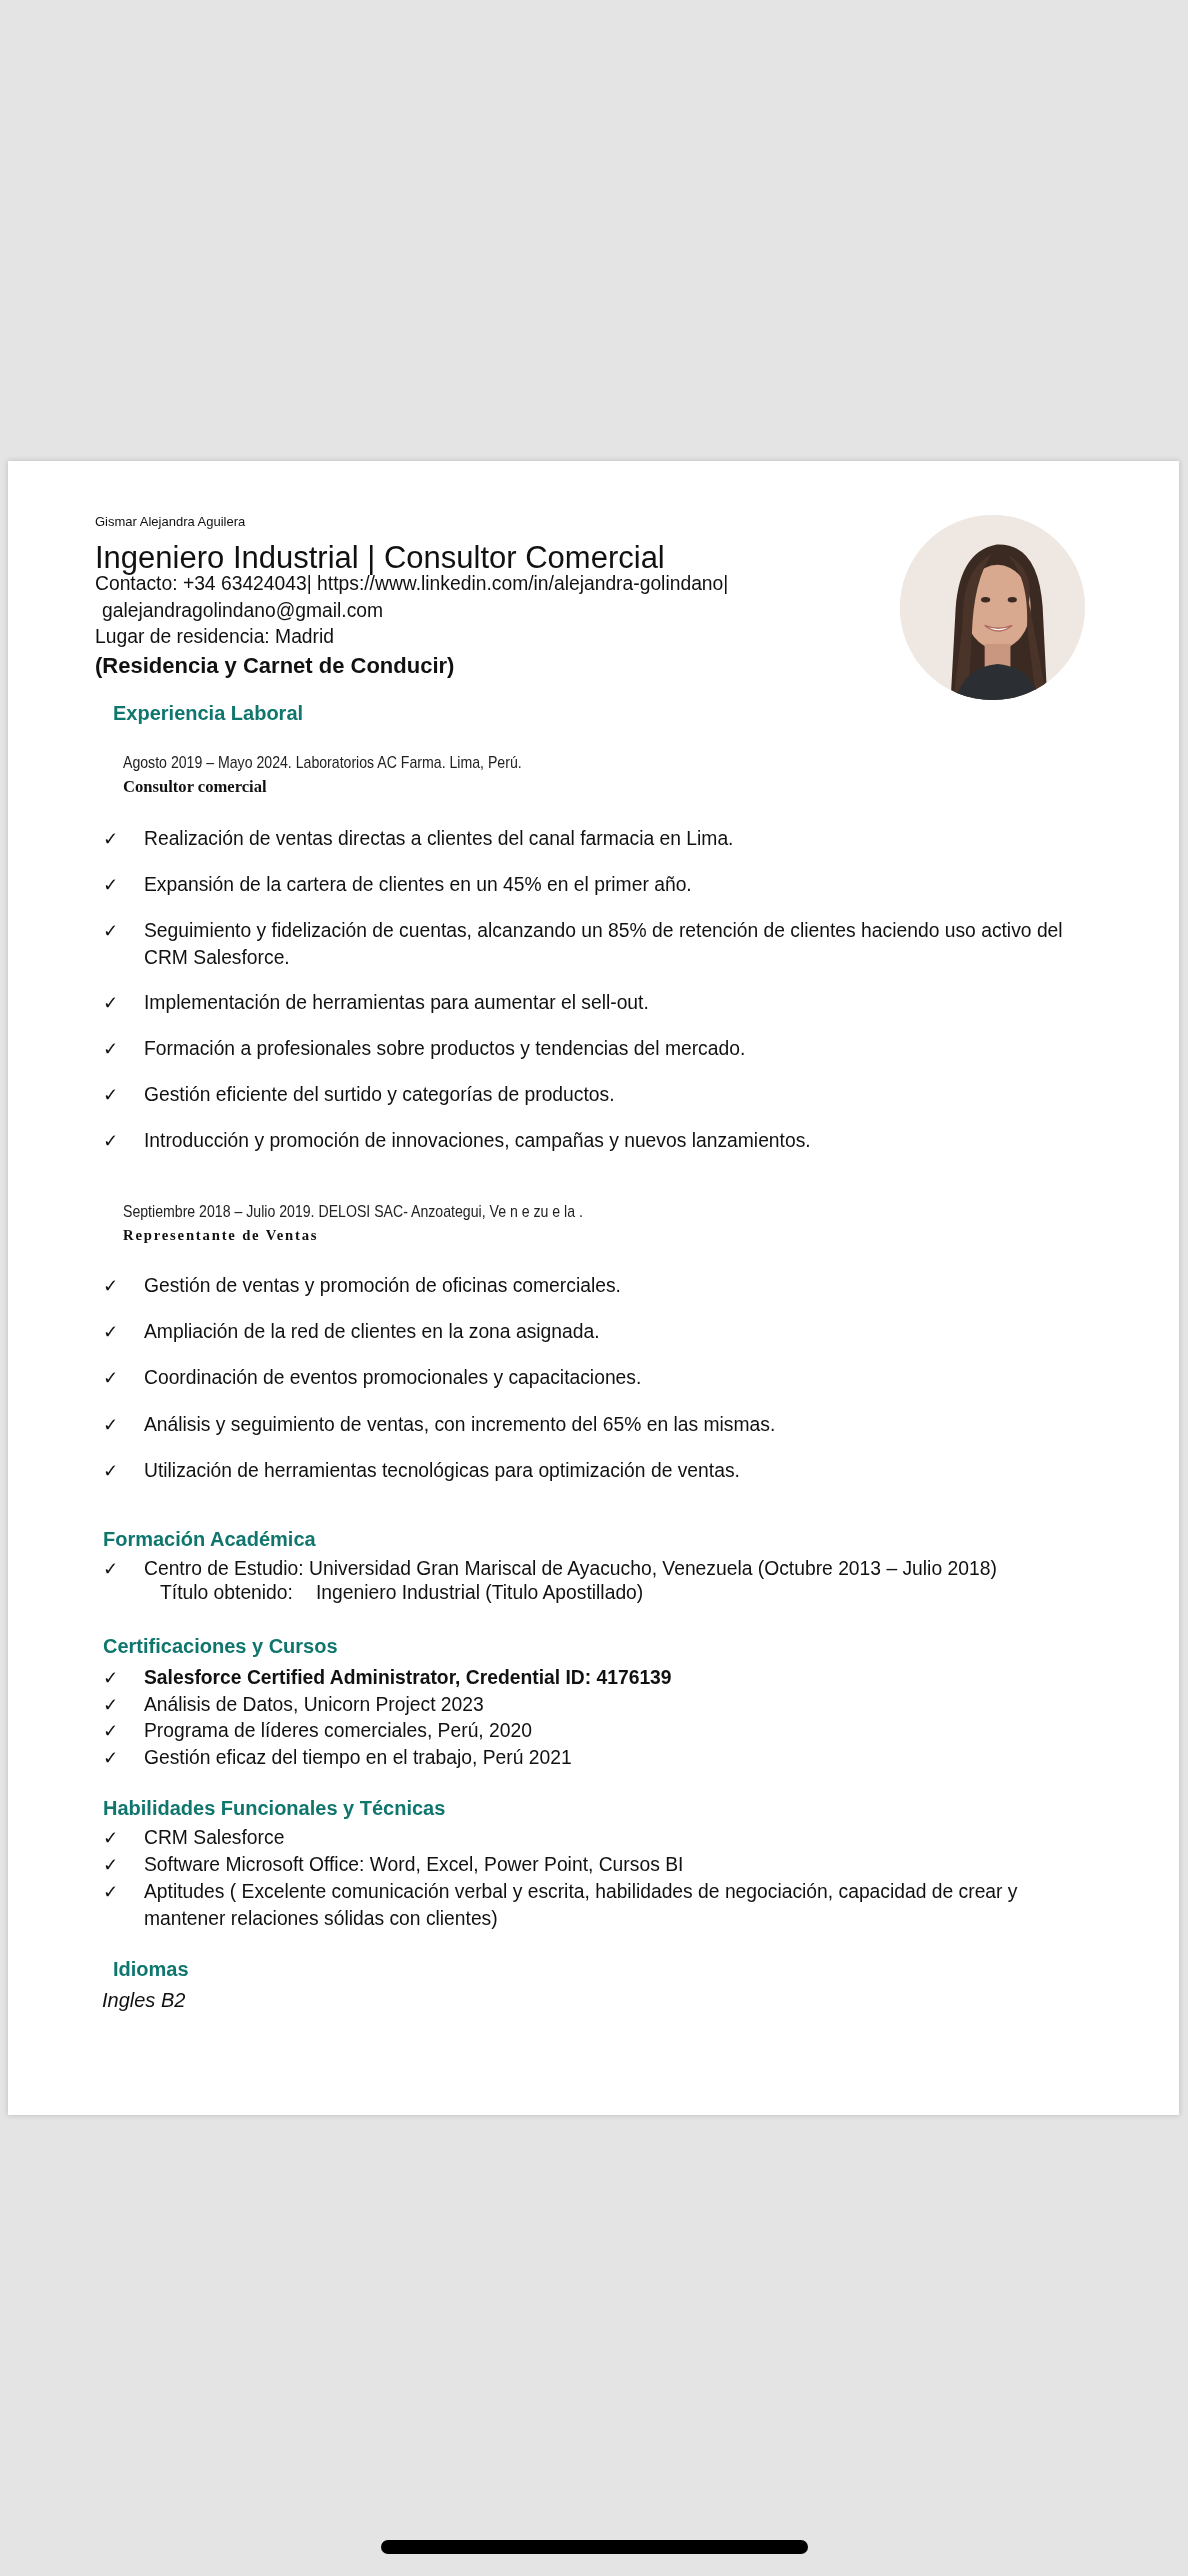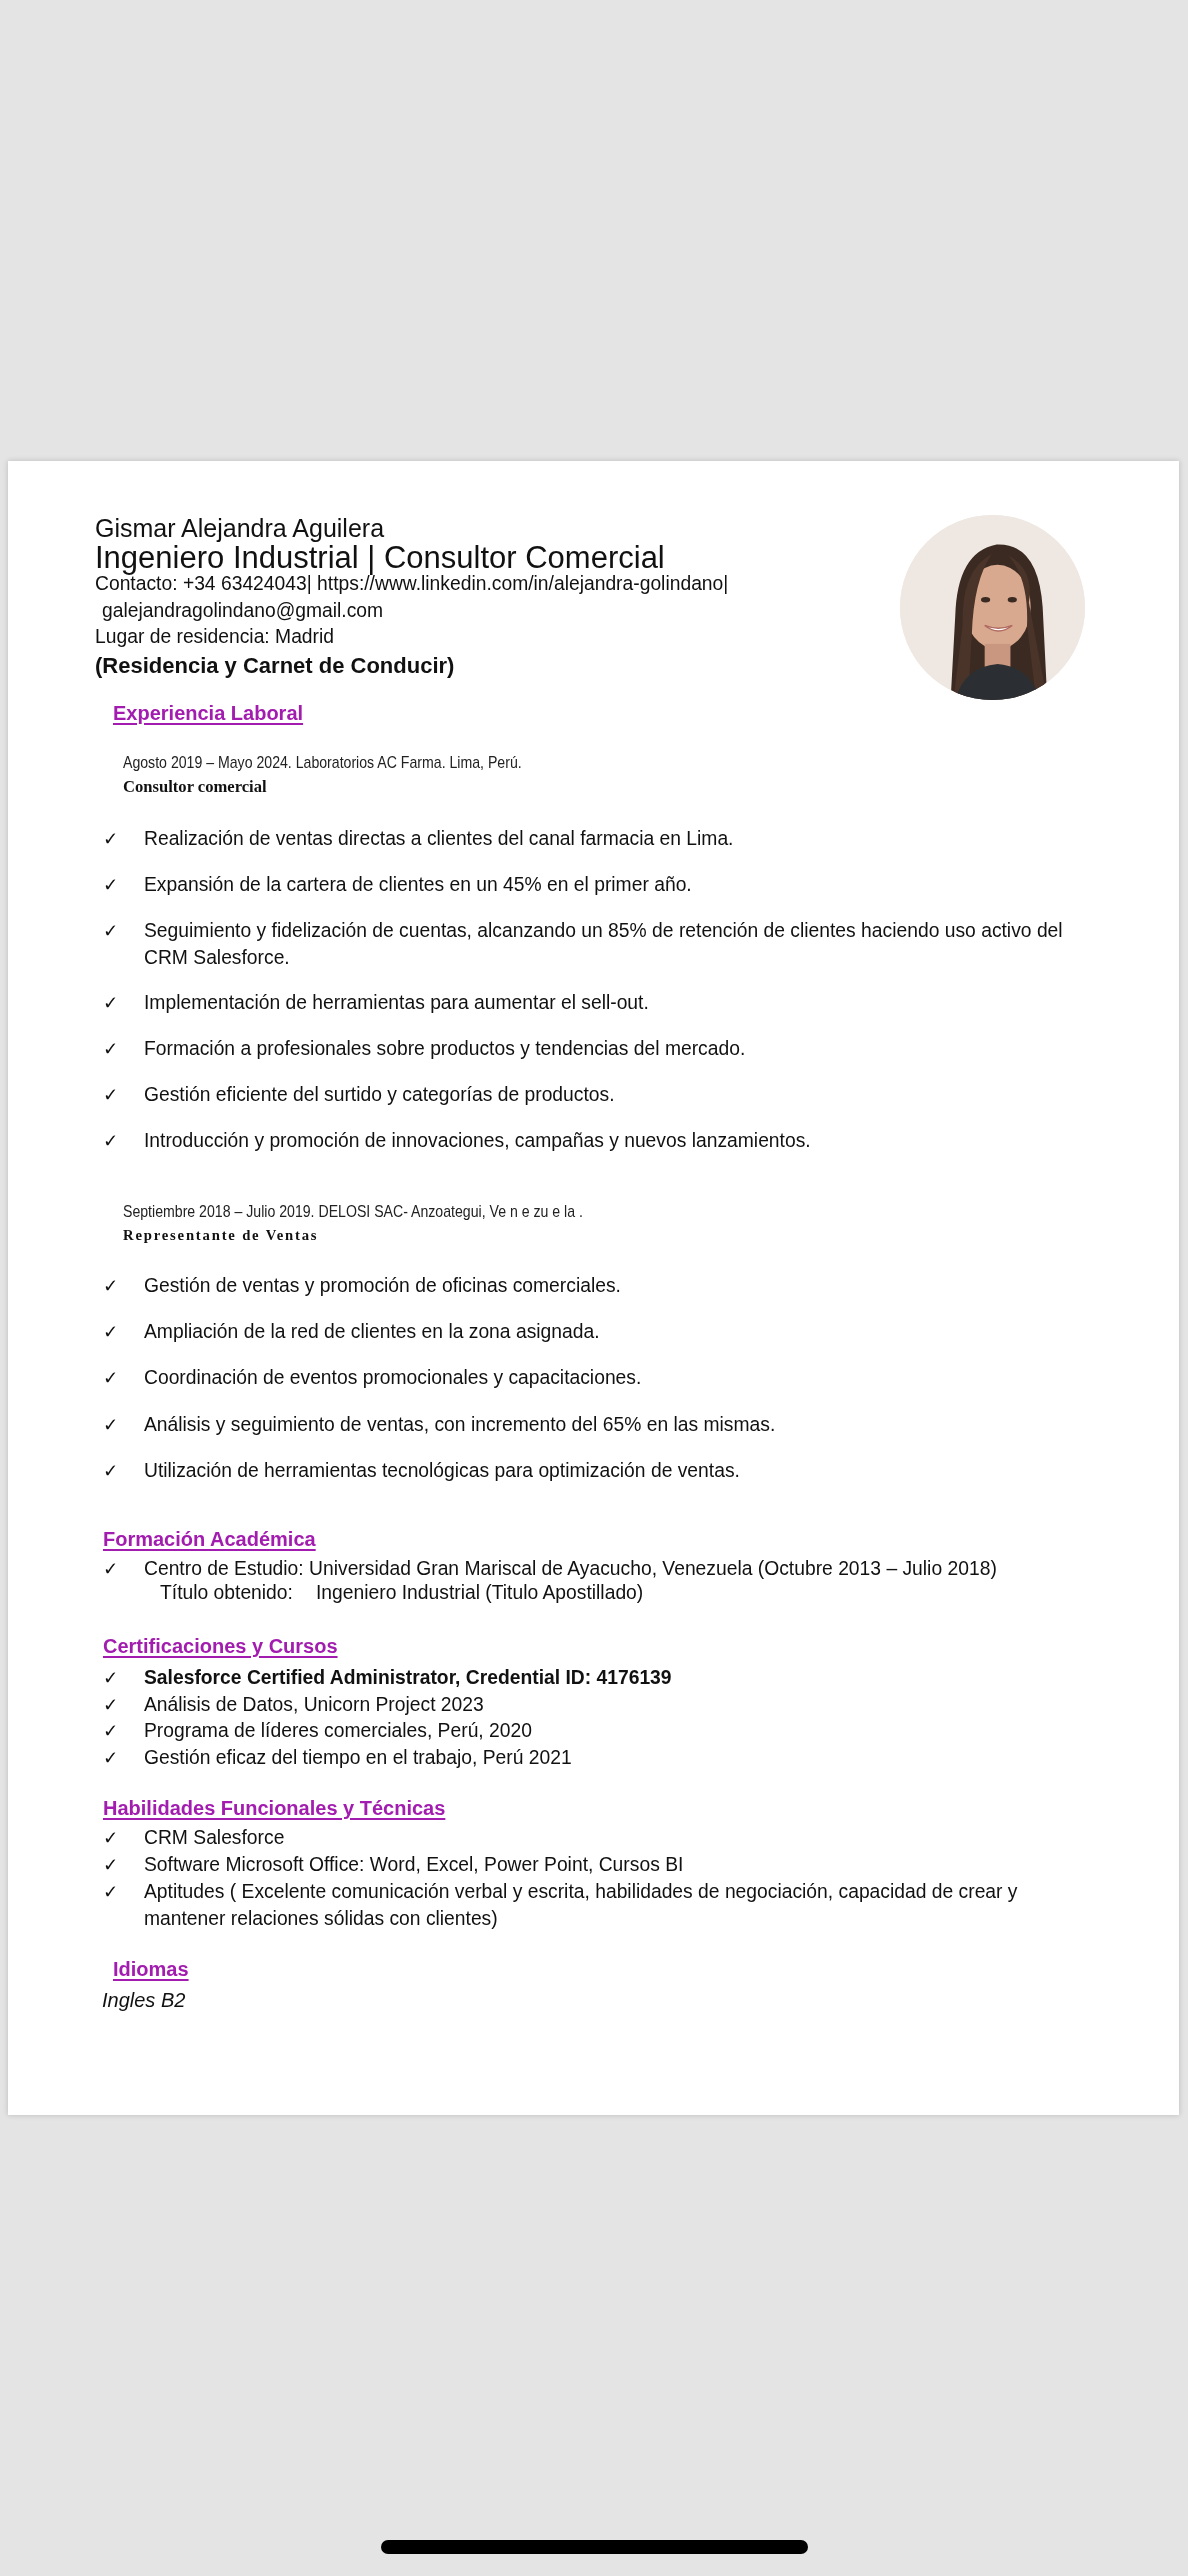--- a/index.html
+++ b/index.html
@@ -18,21 +18,21 @@
   .page {
     position: absolute;
     left: 8.3px;
     top: 461px;
     width: 1171px;
     height: 1654px;
     background: #ffffff;
     box-shadow: 0 0 5.5px rgba(0,0,0,0.18);
   }
   .abs { position: absolute; white-space: nowrap; }
-  .name { left: 95px; top: 514px; font-size: 25px; }
+  .name { left: 95px; top: 514px; font-size: 13px; }
   .title { left: 95px; top: 540px; font-size: 31px; }
   .contact { left: 95px; top: 573px; font-size: 19.3px; }
   .email { left: 102px; top: 600px; font-size: 19.3px; }
   .residence { left: 95px; top: 626px; font-size: 19.3px; }
   .license { left: 95px; top: 653px; font-size: 22px; font-weight: bold; }
 
   .avatar {
     position: absolute;
     left: 900px;
     top: 515px;
@@ -41,22 +41,21 @@
     border-radius: 50%;
     background: #efe8e2;
     overflow: hidden;
   }
 
   .section-heading {
     position: absolute;
     white-space: nowrap;
     font-size: 20px;
     font-weight: bold;
-    color: #a21caf;
-    text-decoration: underline;
+    color: #0f766e;
     text-underline-offset: 2.8px;
   }
 
   .job-meta {
     position: absolute;
     left: 123px;
     white-space: nowrap;
     font-size: 15.7px;
     color: #222;
     transform: scaleX(0.9);

